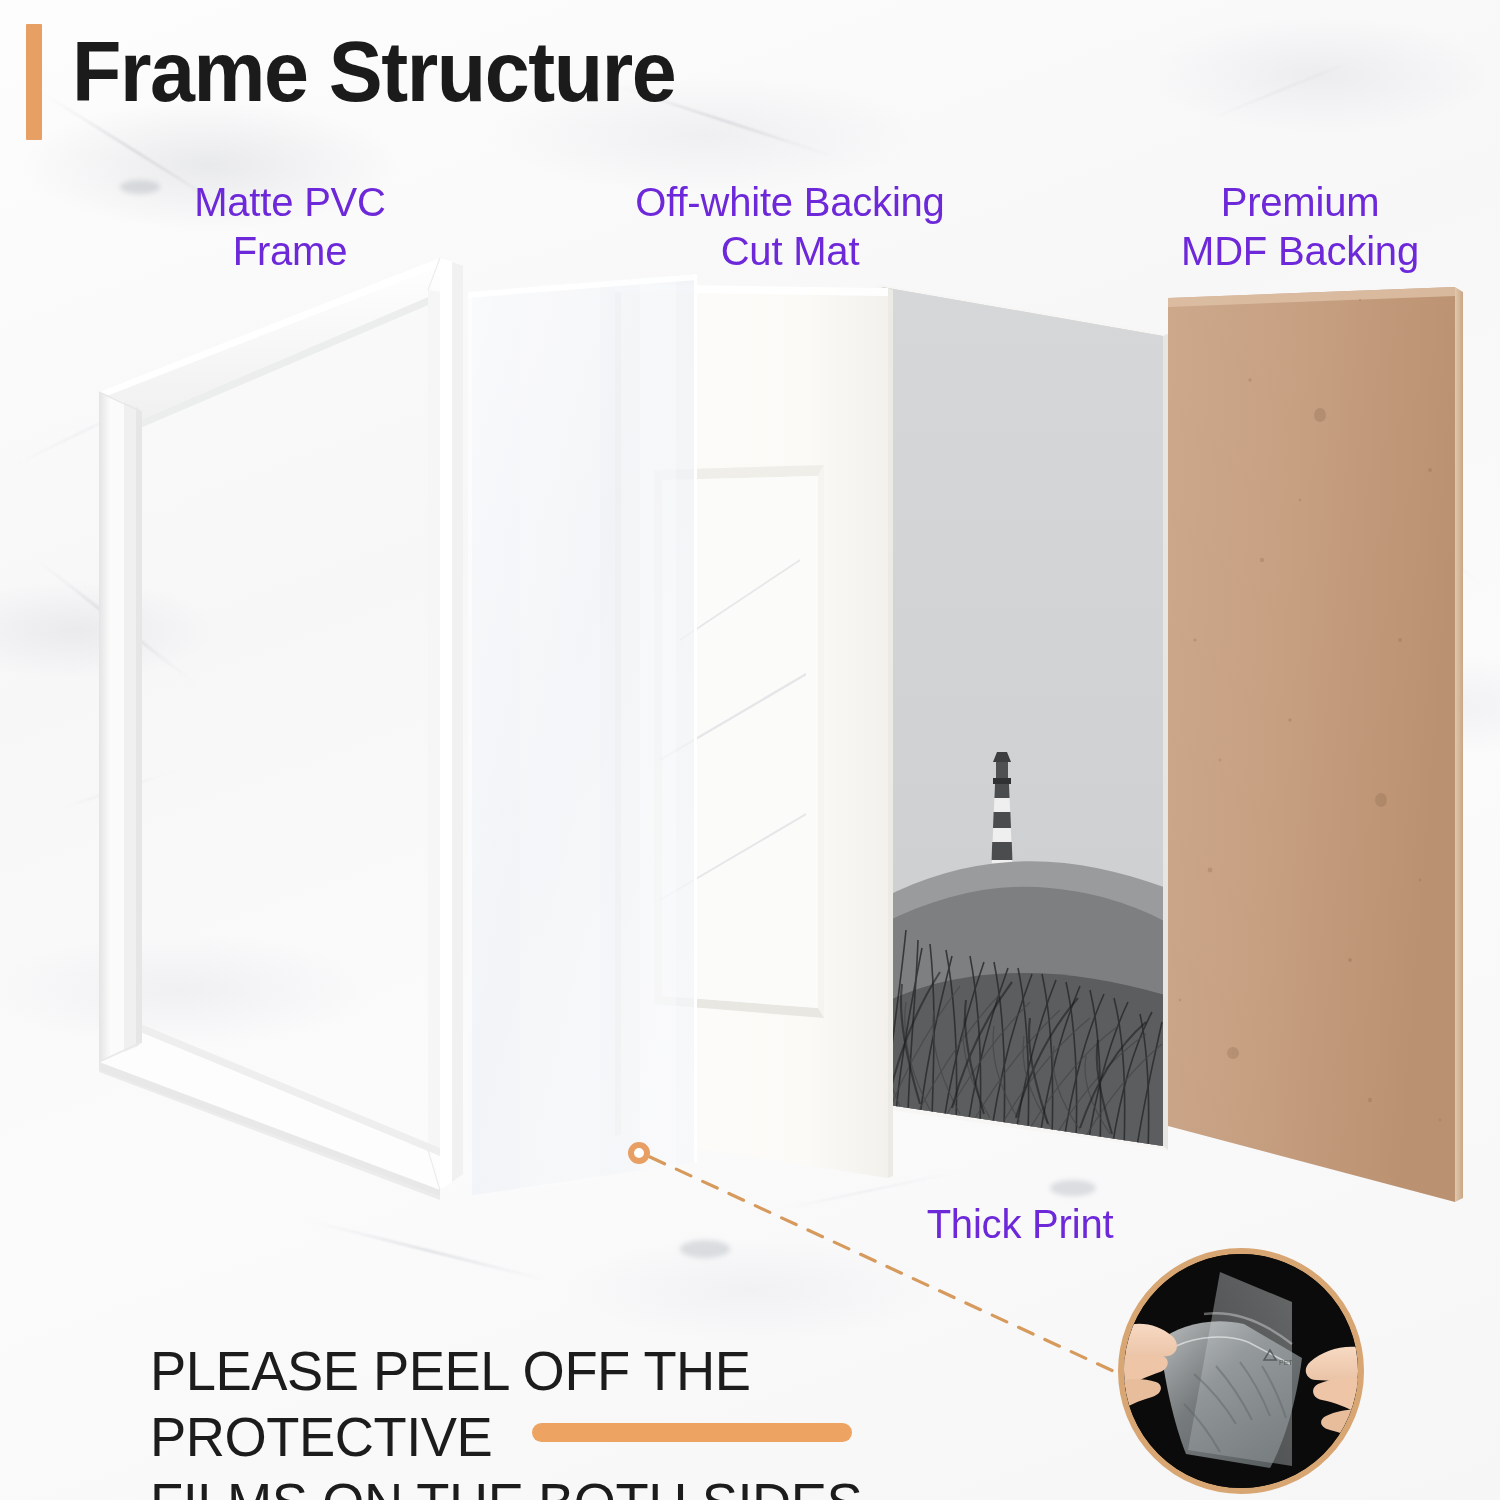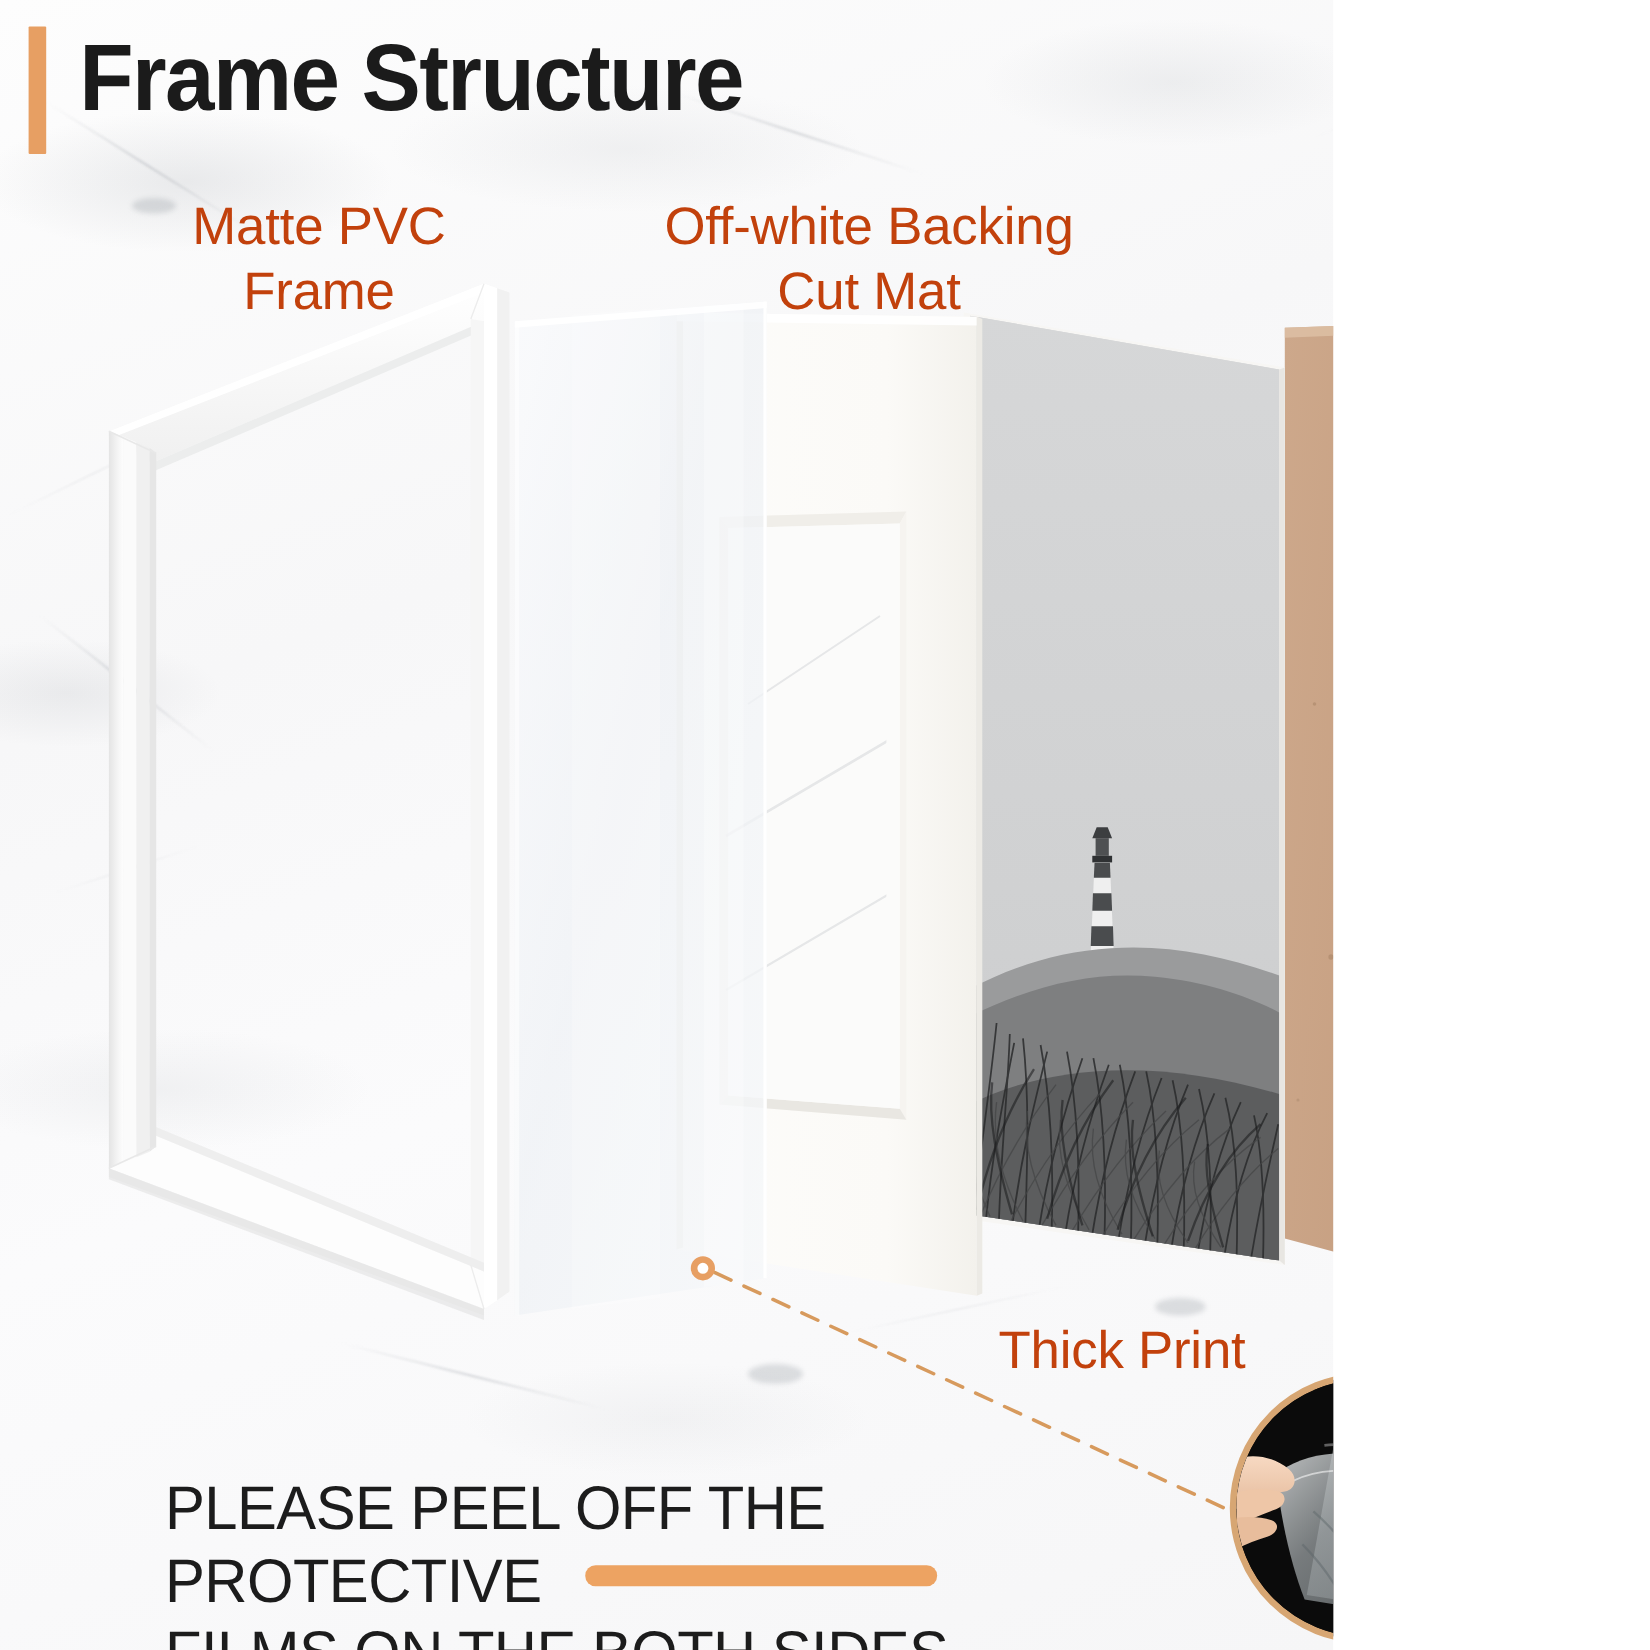--- a/index.html
+++ b/index.html
@@ -6,21 +6,21 @@
   html, body {
     margin: 0;
     padding: 0;
     background: #ffffff;
   }
   body {
     font-family: "Liberation Sans", sans-serif;
   }
   #stage {
     position: relative;
-    width: 1212px;
+    width: 1500px;
     height: 1500px;
     overflow: hidden;
     background: #fbfbfb;
   }
 
   
   .marble-bg {
     position: absolute;
     inset: 0;
     background:
@@ -70,22 +70,22 @@
     font-family: "Liberation Sans", sans-serif;
     transform: scaleX(0.94);
     transform-origin: left top;
     white-space: nowrap;
   }
 
   
   .label {
     position: absolute;
     text-align: center;
-    color: #c2410c;
-    font-size: 48px;
+    color: #6d28d9;
+    font-size: 40px;
     line-height: 1.22;
     font-weight: 400;
     letter-spacing: -0.2px;
     white-space: pre-line;
     font-family: "Liberation Sans", sans-serif;
   }
   #label-frame   { left: 120px;  top: 178px; width: 340px; }
   #label-mat     { left: 560px;  top: 178px; width: 460px; }
   #label-backing { left: 1100px; top: 178px; width: 400px; }
   #label-plexi   { left: 250px;  top: 1193px; width: 640px; }
@@ -417,20 +417,22 @@
       <polygon points="99,1062 440,1190 440,1200 99,1072" fill="#d9d9d9" opacity="0.45"></polygon>
     </g>
 
     <line x1="650" y1="1157" x2="1165" y2="1395" stroke="#d79a5d" stroke-width="3.2" stroke-dasharray="16 13" stroke-linecap="round"></line>
   </svg>
 
   <div class="label" id="label-frame">Matte PVC
 Frame</div>
   <div class="label" id="label-mat">Off-white Backing
 Cut Mat</div>
+  <div class="label" id="label-backing">Premium
+MDF Backing</div>
   <div class="label" id="label-print">Thick Print</div>
 
   <div class="dot-marker"></div>
 
   <div class="notice-underline"></div>
   <div class="notice"><span class="notice-text">PLEASE PEEL OFF THE PROTECTIVE</span><br><span class="notice-text">FILMS ON THE BOTH SIDES</span></div>
 
   <div class="inset-circle">
     <svg class="inset-inner" viewBox="0 0 234 234">
       <defs>

